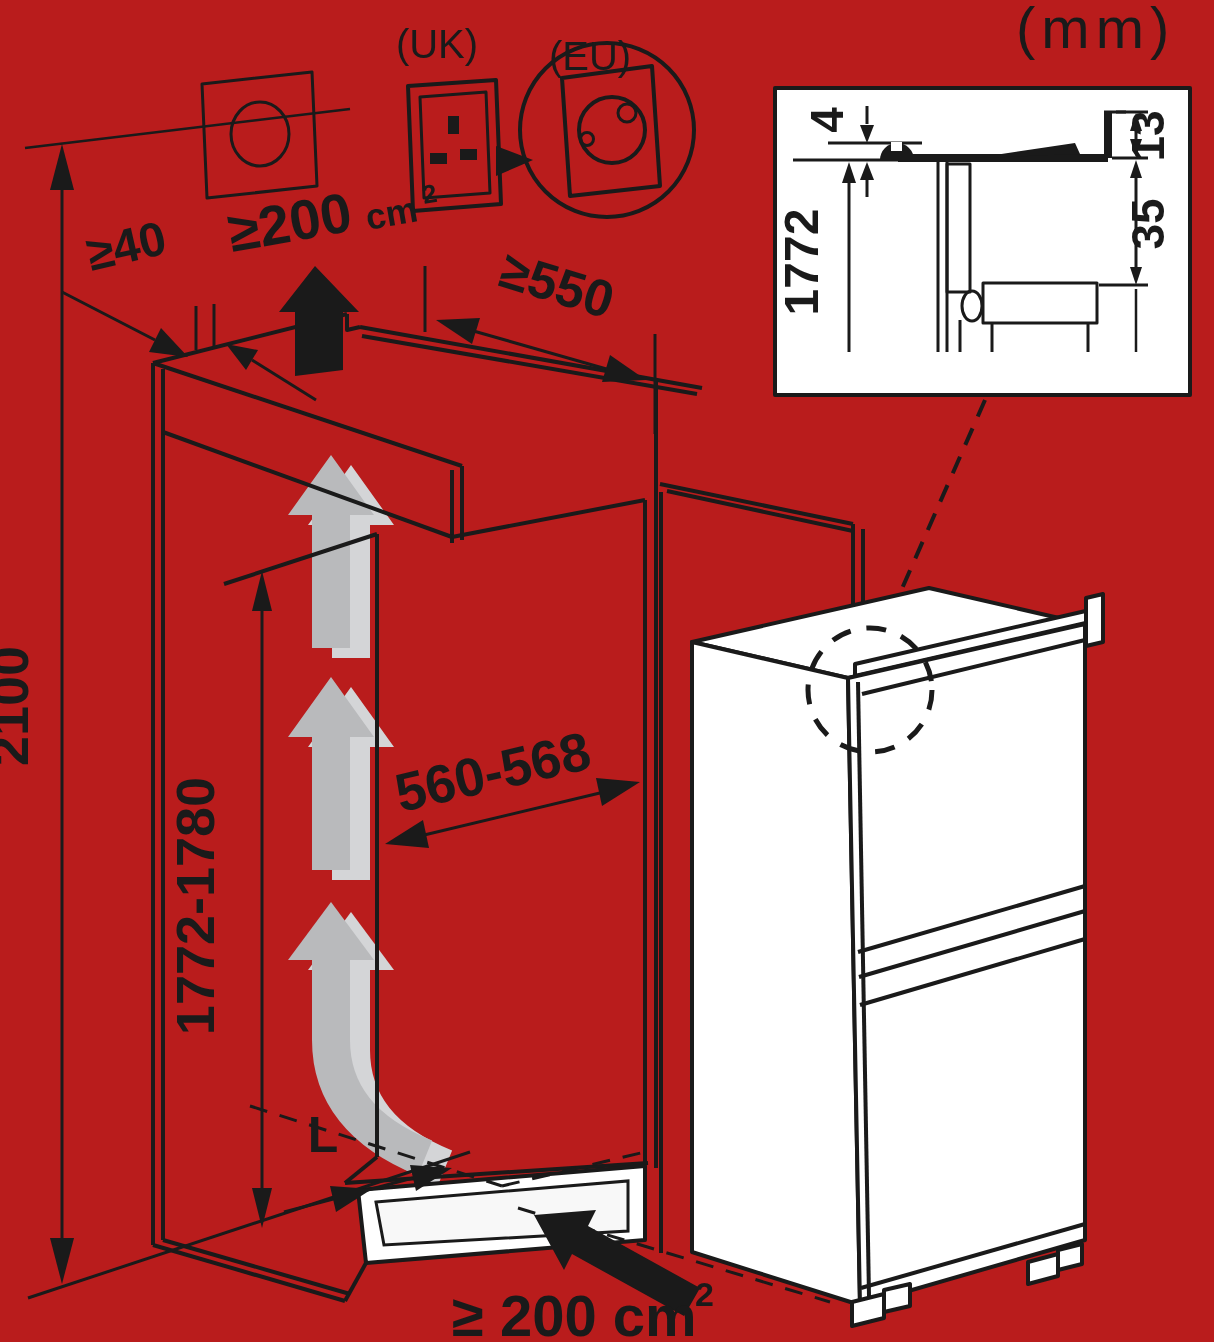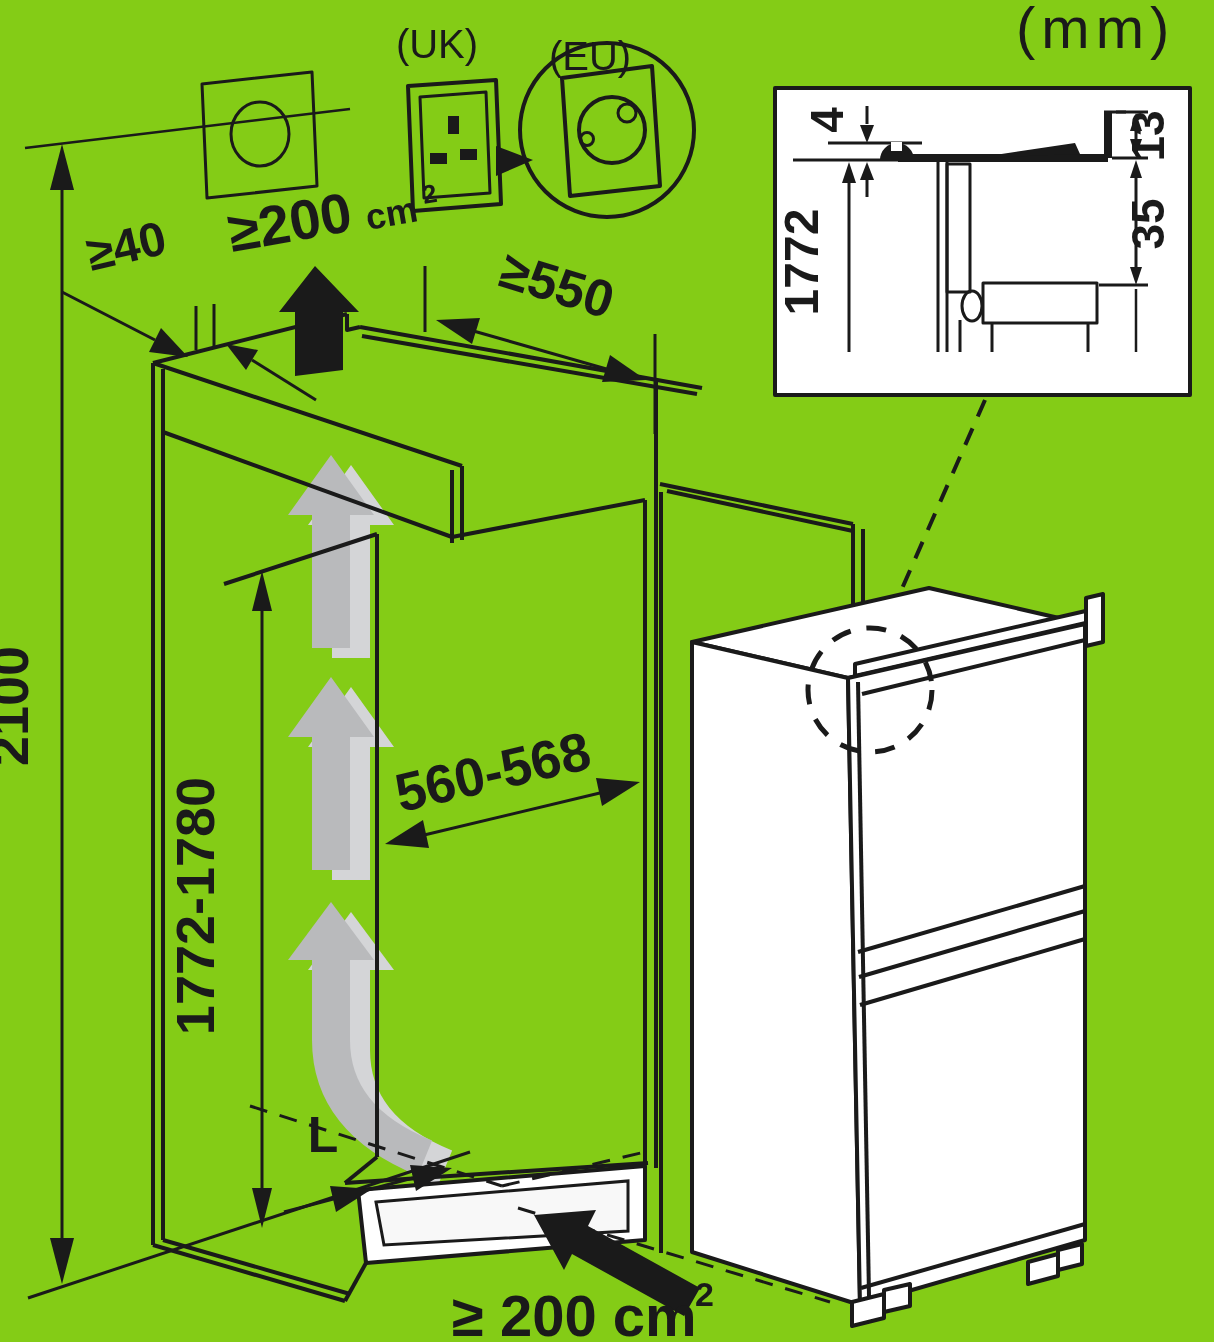--- a/index.html
+++ b/index.html
@@ -1,16 +1,16 @@
 <!DOCTYPE html>
 <html><head>
 <meta charset="utf-8">
 <style>
   html,body{margin:0;padding:0;background:#ffffff;}
-  .stage{width:1214px;height:1342px;position:relative;background:#84cc16;}
+  .stage{width:1214px;height:1342px;position:relative;background:#b91c1c;}
   svg{display:block;}
   text{font-family:"Liberation Sans", sans-serif;fill:#1a1a1a;}
   .dim{font-weight:bold;}
   .plain{font-weight:normal;}
   .ln{stroke:#1a1a1a;fill:none;stroke-width:4;stroke-linejoin:round;stroke-linecap:butt;}
   .thin{stroke-width:2.5;}
   .mid{stroke-width:3;}
   .fillb{fill:#1a1a1a;stroke:none;}
   .facew{fill:#ffffff;stroke:#1a1a1a;stroke-width:4;stroke-linejoin:round;}
   .dash{stroke-dasharray:18 13;}

